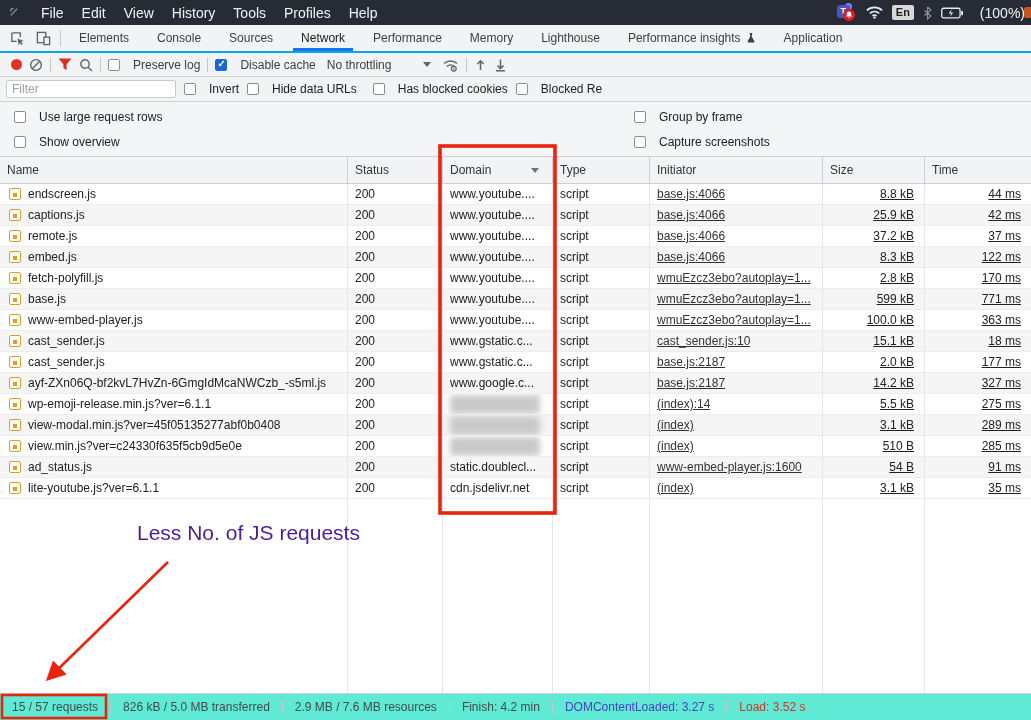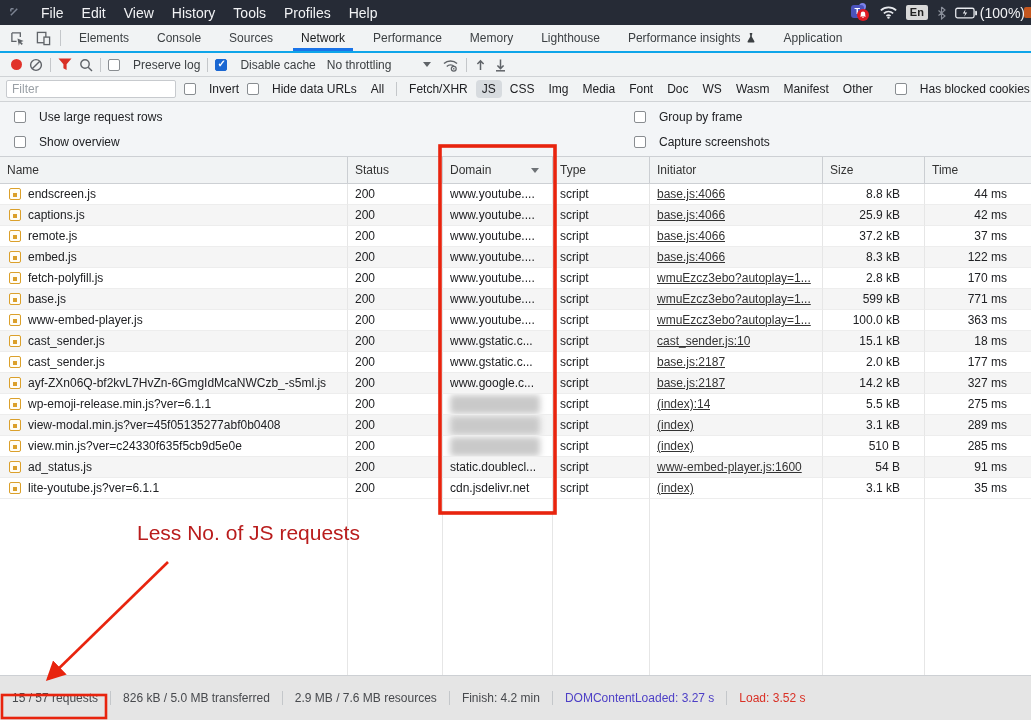--- a/index.html
+++ b/index.html
@@ -62,39 +62,39 @@
   .nt-header{ flex:none; height:27px; background:#f1f3f4; border-bottom:1px solid #cdd0d4; color:#333; }
   .nt-header .hcell{ display:flex; align-items:center; padding:0 6px 0 7px; border-right:1px solid #cbced2; }
   .hcell.domain-h{ justify-content:space-between; padding-right:13px; }
   .sort-tri{ width:0; height:0; border-left:4px solid transparent; border-right:4px solid transparent;
     border-top:5px solid #6e7276; }
   .nt-body{ flex:none; }
   .nt-row{ height:21px; background:#fff; cursor:default; }
   .nt-row:nth-child(even){ background:#f5f5f5; }
   .nt-row .cell{ display:flex; align-items:center; padding:0 6px 0 7px; border-right:1px solid #e6e6e6;
     border-bottom:1px solid #ededed; overflow:hidden; white-space:nowrap; }
-  .cell.r{ justify-content:flex-end; padding-right:24px; }
+  .cell.r{ justify-content:flex-end; padding-right:10px;text-decoration:underline; }
   .name-cell{ gap:7px; padding-left:9px !important; }
   .js-icon{ width:12px; height:12px; border:1px solid #dba02b; border-radius:2px; flex:none; position:relative; background:#fffdf6; }
   .js-icon::after{ content:""; position:absolute; left:3px; top:4px; width:4px; height:4px; background:#dba02b; }
   .init-link{ text-decoration:underline; color:#333; overflow:hidden; text-overflow:ellipsis; white-space:nowrap; }
   .blur-box{ display:block; width:90px; height:19px; background:#c9c9c9; border-radius:2px; filter:blur(3px); }
   .nt-empty{ flex:1 1 auto; background:#fff; }
   .nt-empty .ecell{ border-right:1px solid #e6e6e6; height:100%; }
   .grid-cols.nt-empty{ height:auto; }
   
-  .status-bar{ flex:none; height:45px; background:#e5e5e5; border-top:1px solid #cdd0d4;
+  .status-bar{ flex:none; height:27px; background:#5eead4; border-top:1px solid #cdd0d4;
     display:flex; align-items:center; color:#47494d; }
   .sb-item{ padding:0 12px; white-space:nowrap; }
   .sb-sep{ width:1px; height:14px; background:#c4c7ca; flex:none; }
   .sb-dcl{ color:#4d3fc6; }
   .sb-load{ color:#d93025; }
   
   .anno-layer{ position:absolute; left:0; top:0; width:1031px; height:720px; pointer-events:none; z-index:10; }
-  .anno-text{ position:absolute; left:137px; top:521px; font-size:21px; color:#b91c1c;
+  .anno-text{ position:absolute; left:137px; top:521px; font-size:21px; color:#4c1d95;
     font-family:"Liberation Sans", sans-serif; pointer-events:none; z-index:11; white-space:nowrap; }
   svg.icon{ display:block; }
 </style>
 </head>
 <body>
 
 <div class="root">
 
   <div class="menubar">
     <svg class="app-glyph icon" viewBox="0 0 12 12">
@@ -122,21 +122,21 @@
       <svg class="icon" width="17" height="13" viewBox="0 0 20 15">
         <path d="M1 5 A13 13 0 0 1 19 5" stroke="#e8eaee" stroke-width="2" fill="none"></path>
         <path d="M4.5 8.5 A8.5 8.5 0 0 1 15.5 8.5" stroke="#e8eaee" stroke-width="2" fill="none"></path>
         <path d="M7.5 11.5 A4.5 4.5 0 0 1 12.5 11.5" stroke="#e8eaee" stroke-width="2" fill="none"></path>
         <circle cx="10" cy="13.5" r="1.4" fill="#e8eaee"></circle>
       </svg>
       <span class="kbd-layout">En</span>
       <svg class="icon" width="9" height="14" viewBox="0 0 9 14">
         <path d="M4.5 1 L8 4 L4.5 7 L8 10 L4.5 13 V7 L1.5 9.5 M4.5 7 L1.5 4.5 M4.5 1 V7" stroke="#8b909b" stroke-width="1.1" fill="none"></path>
       </svg>
-      <span style="display:flex;align-items:center;gap:3px;">
+      <span style="display:flex;align-items:center;gap:17px;">
         <svg class="icon" width="22" height="12" viewBox="0 0 24 12">
           <rect x="0.8" y="0.8" width="20" height="10.4" rx="2" stroke="#e8eaee" stroke-width="1.4" fill="none"></rect>
           <rect x="22" y="3.5" width="2" height="5" rx="1" fill="#e8eaee"></rect>
           <path d="M11.5 2 L8.5 6.6 h2.6 L10 10 l3.3-4.6 h-2.6z" fill="#e8eaee"></path>
         </svg>
         <span class="battery-label">(100%)</span>
       </span>
     </div>
     <span class="volume-sliver"></span>
   </div>
@@ -238,35 +238,20 @@
   <div class="filter-bar">
     <input class="filter-input" type="text" placeholder="Filter" style="">
     <span class="cb-row">
       <span class="cb"></span>
       <span>Invert</span>
     </span>
     <span class="cb-row">
       <span class="cb"></span>
       <span>Hide data URLs</span>
     </span>
-    <span id="type-filter-list" style="display:flex;align-items:center;gap:2px;">
-        <span class="type-pill">All</span>
-        <span class="tb-sep" style="margin: 0px 4px;"></span>
-        <span class="type-pill">Fetch/XHR</span>
-        <span class="type-pill selected">JS</span>
-        <span class="type-pill">CSS</span>
-        <span class="type-pill">Img</span>
-        <span class="type-pill">Media</span>
-        <span class="type-pill">Font</span>
-        <span class="type-pill">Doc</span>
-        <span class="type-pill">WS</span>
-        <span class="type-pill">Wasm</span>
-        <span class="type-pill">Manifest</span>
-        <span class="type-pill">Other</span>
-      </span>
     <span class="cb-row" style="margin-left:8px;">
       <span class="cb"></span>
       <span>Has blocked cookies</span>
     </span>
     <span class="cb-row">
       <span class="cb"></span>
       <span>Blocked Re</span>
     </span>
   </div>
 

